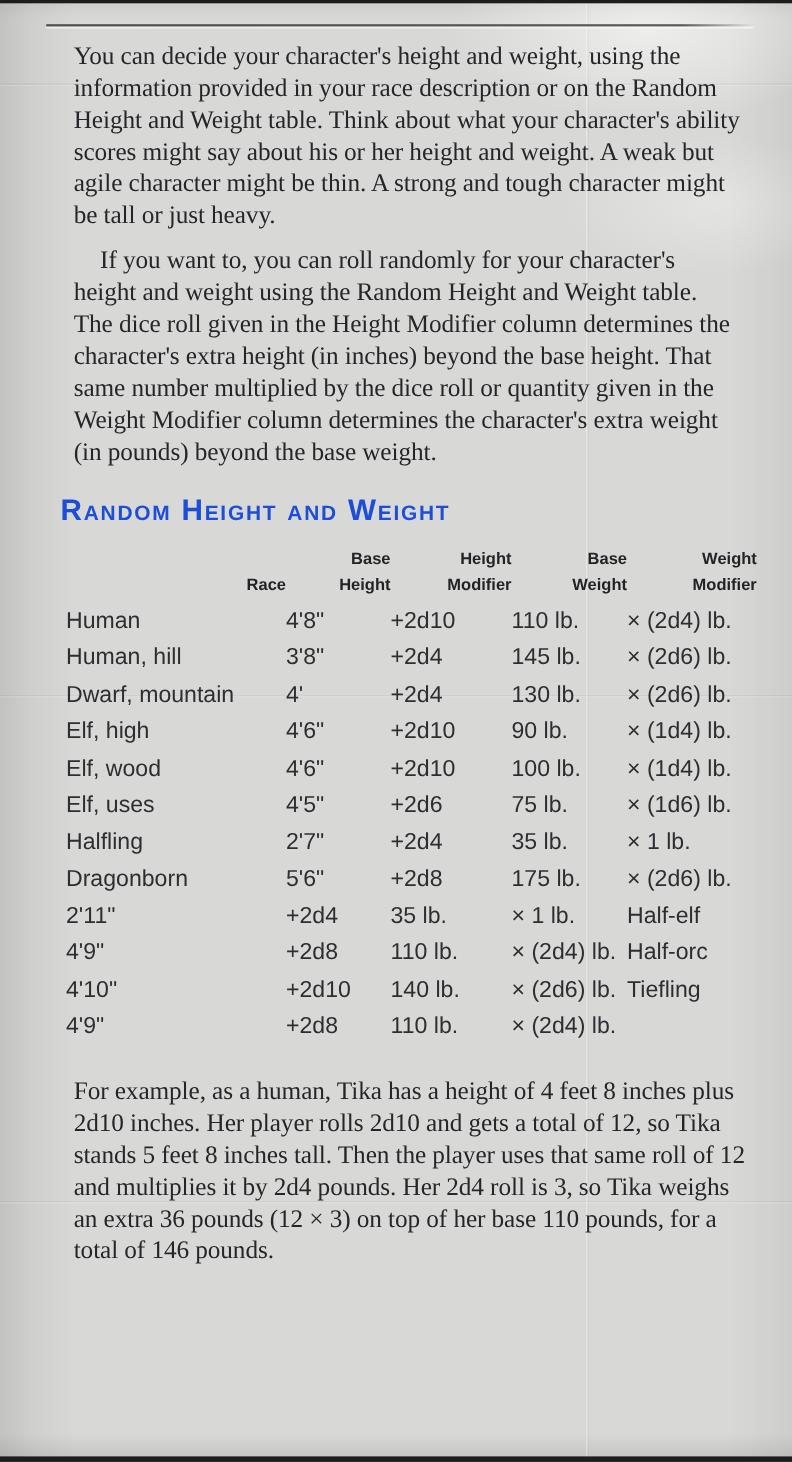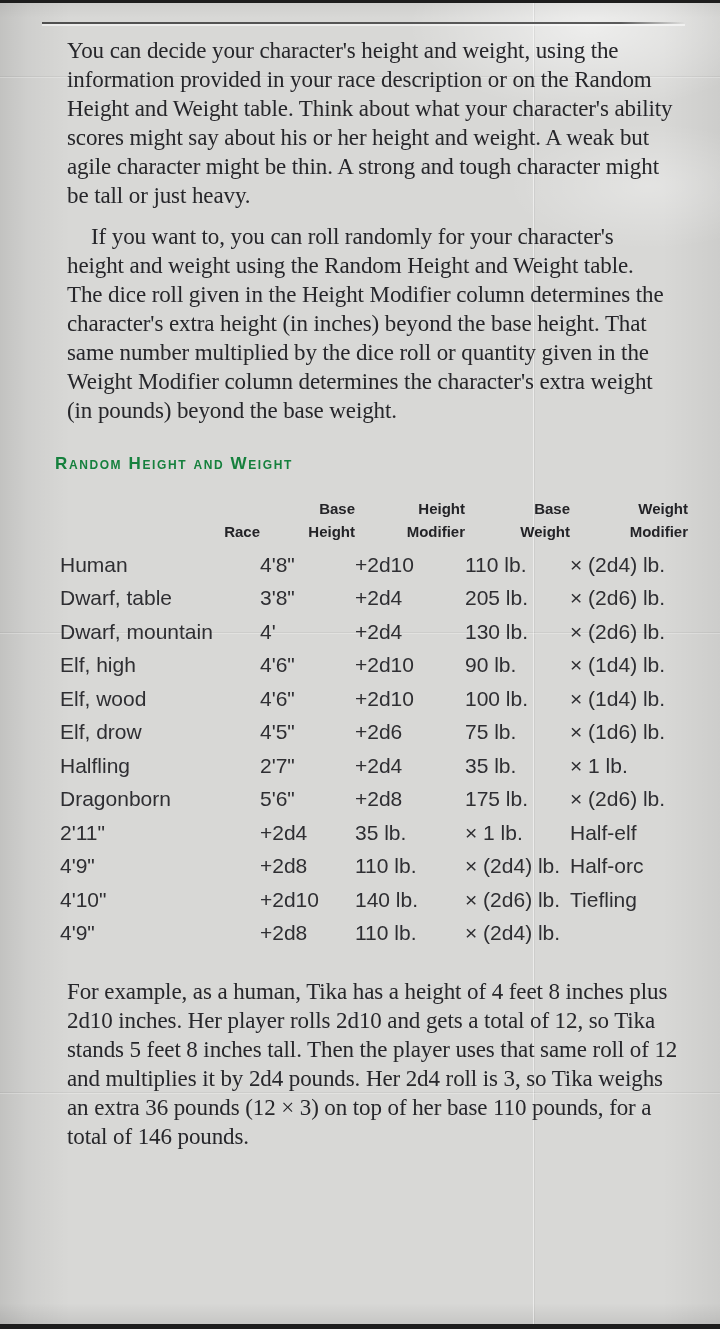--- a/index.html
+++ b/index.html
@@ -82,24 +82,24 @@
     color: var(--body_text);
   }
   p.intro { margin-top: 12px; }
   p.indent { text-indent: 24px; }
 
   h2.table-title {
     margin: 24px 0 0 0;
     font-family: "Liberation Sans", sans-serif;
     font-weight: bold;
     font-variant: small-caps;
-    font-size: 17px;
+    font-size: 27px;
     line-height: 30px;
     letter-spacing: 1.6px;
-    color: #15803d;
+    color: #1d4ed8;
   }
 
   .tbl {
     margin-top: 14px;
     padding-left: 5px;
     font-family: "Liberation Sans", sans-serif;
   }
   .thead, .tbody {
     display: grid;
     grid-template-columns: 200px 95px 110px 105px 118px;
@@ -155,41 +155,41 @@
 Weight</div>
         <div class="th">Weight
 Modifier</div>
       </div>
     <div class="tbody">
         <div class="td">Human</div>
         <div class="td">4'8"</div>
         <div class="td">+2d10</div>
         <div class="td">110 lb.</div>
         <div class="td">× (2d4) lb.</div>
-        <div class="td">Dwarf, table</div>
+        <div class="td">Human, hill</div>
         <div class="td">3'8"</div>
         <div class="td">+2d4</div>
-        <div class="td">205 lb.</div>
+        <div class="td">145 lb.</div>
         <div class="td">× (2d6) lb.</div>
         <div class="td">Dwarf, mountain</div>
         <div class="td">4'</div>
         <div class="td">+2d4</div>
         <div class="td">130 lb.</div>
         <div class="td">× (2d6) lb.</div>
         <div class="td">Elf, high</div>
         <div class="td">4'6"</div>
         <div class="td">+2d10</div>
         <div class="td">90 lb.</div>
         <div class="td">× (1d4) lb.</div>
         <div class="td">Elf, wood</div>
         <div class="td">4'6"</div>
         <div class="td">+2d10</div>
         <div class="td">100 lb.</div>
         <div class="td">× (1d4) lb.</div>
-        <div class="td">Elf, drow</div>
+        <div class="td">Elf, uses</div>
         <div class="td">4'5"</div>
         <div class="td">+2d6</div>
         <div class="td">75 lb.</div>
         <div class="td">× (1d6) lb.</div>
         <div class="td">Halfling</div>
         <div class="td">2'7"</div>
         <div class="td">+2d4</div>
         <div class="td">35 lb.</div>
         <div class="td">× 1 lb.</div>
         <div class="td">Dragonborn</div>

